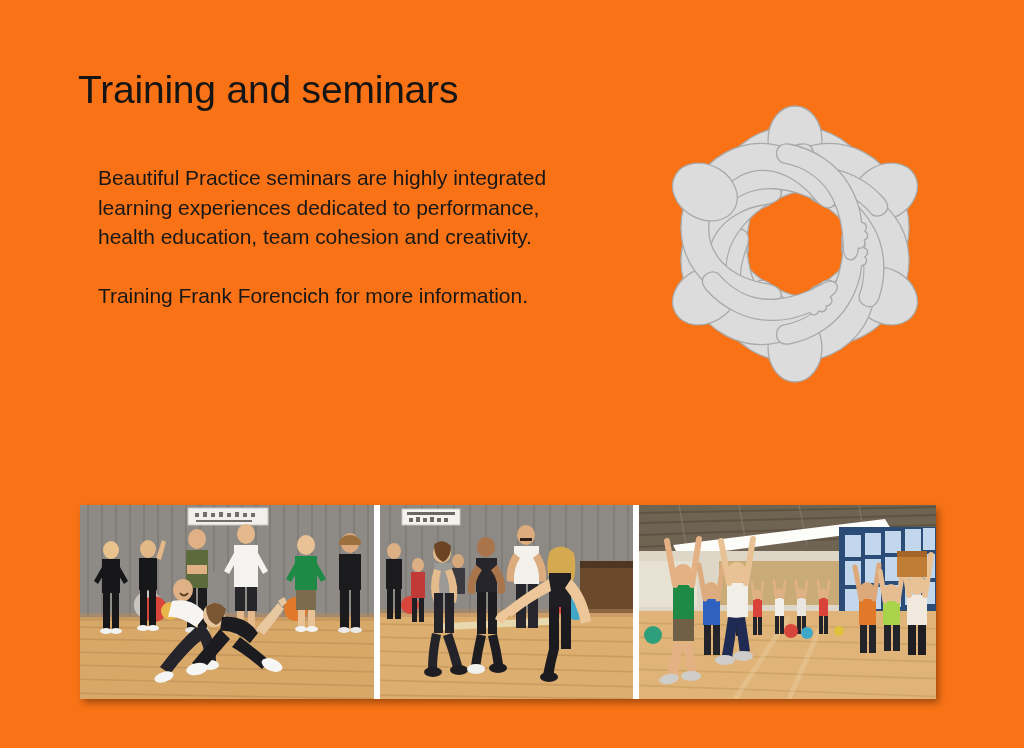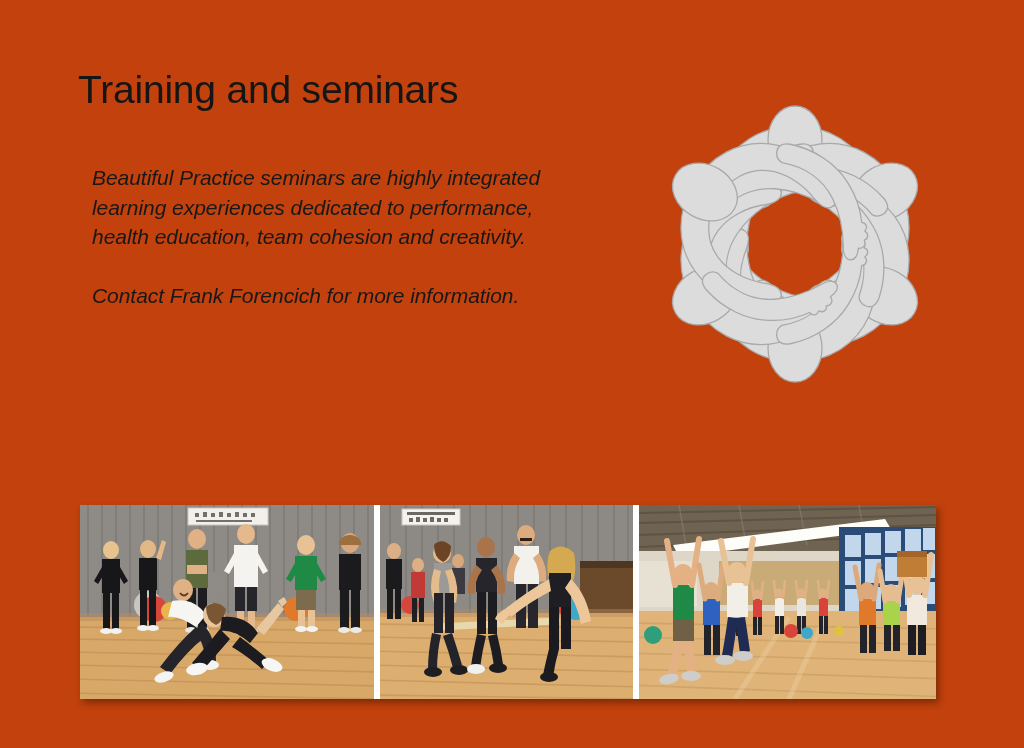--- a/index.html
+++ b/index.html
@@ -13,21 +13,21 @@
     position: relative;
     overflow: hidden;
     font-family: "Liberation Sans", sans-serif;
     color: #1a1a1a;
     -webkit-font-smoothing: antialiased;
   }
 
   #slide {
     position: absolute;
     inset: 0;
-    background: #c2410c;
+    background: #f97316;
   }
 
   
   #slide-title {
     position: absolute;
     left: 78px;
     top: 68px;
     font-size: 39px;
     font-weight: 400;
     letter-spacing: -0.2px;
@@ -41,23 +41,22 @@
     position: absolute;
     left: 84px;
     top: 163px;
     width: 520px;
   }
   .paragraph {
     font-size: 21px;
     line-height: 29.5px;
     color: #181818;
     letter-spacing: -0.05px;
-    margin: 0 0 29px 8px;
+    margin: 0 0 29px 14px;
     white-space: pre-line;
-    font-style: italic;
   }
   .paragraph:last-child { margin-bottom: 0; }
 
   
   #mandala-graphic {
     position: absolute;
     left: 630px;
     top: 72px;
     width: 330px;
     height: 350px;
@@ -91,21 +90,21 @@
 <body>
 
 <div id="slide">
 
   <div id="slide-title">Training and seminars</div>
 
   <div id="body-copy">
     <p class="paragraph">Beautiful Practice seminars are highly integrated
 learning experiences dedicated to performance,
 health education, team cohesion and creativity.</p>
-    <p class="paragraph">Contact Frank Forencich for more information.</p>
+    <p class="paragraph">Training Frank Forencich for more information.</p>
   </div>
 
   <div id="mandala-graphic">
     <svg viewBox="0 0 330 350" xmlns="http://www.w3.org/2000/svg" aria-hidden="true">
       <defs>
 
         <g id="petal-figure">
           <path d="M 0,-118
                    C 34,-118 62,-100 74,-72
                    C 84,-48 82,-22 72,-2

